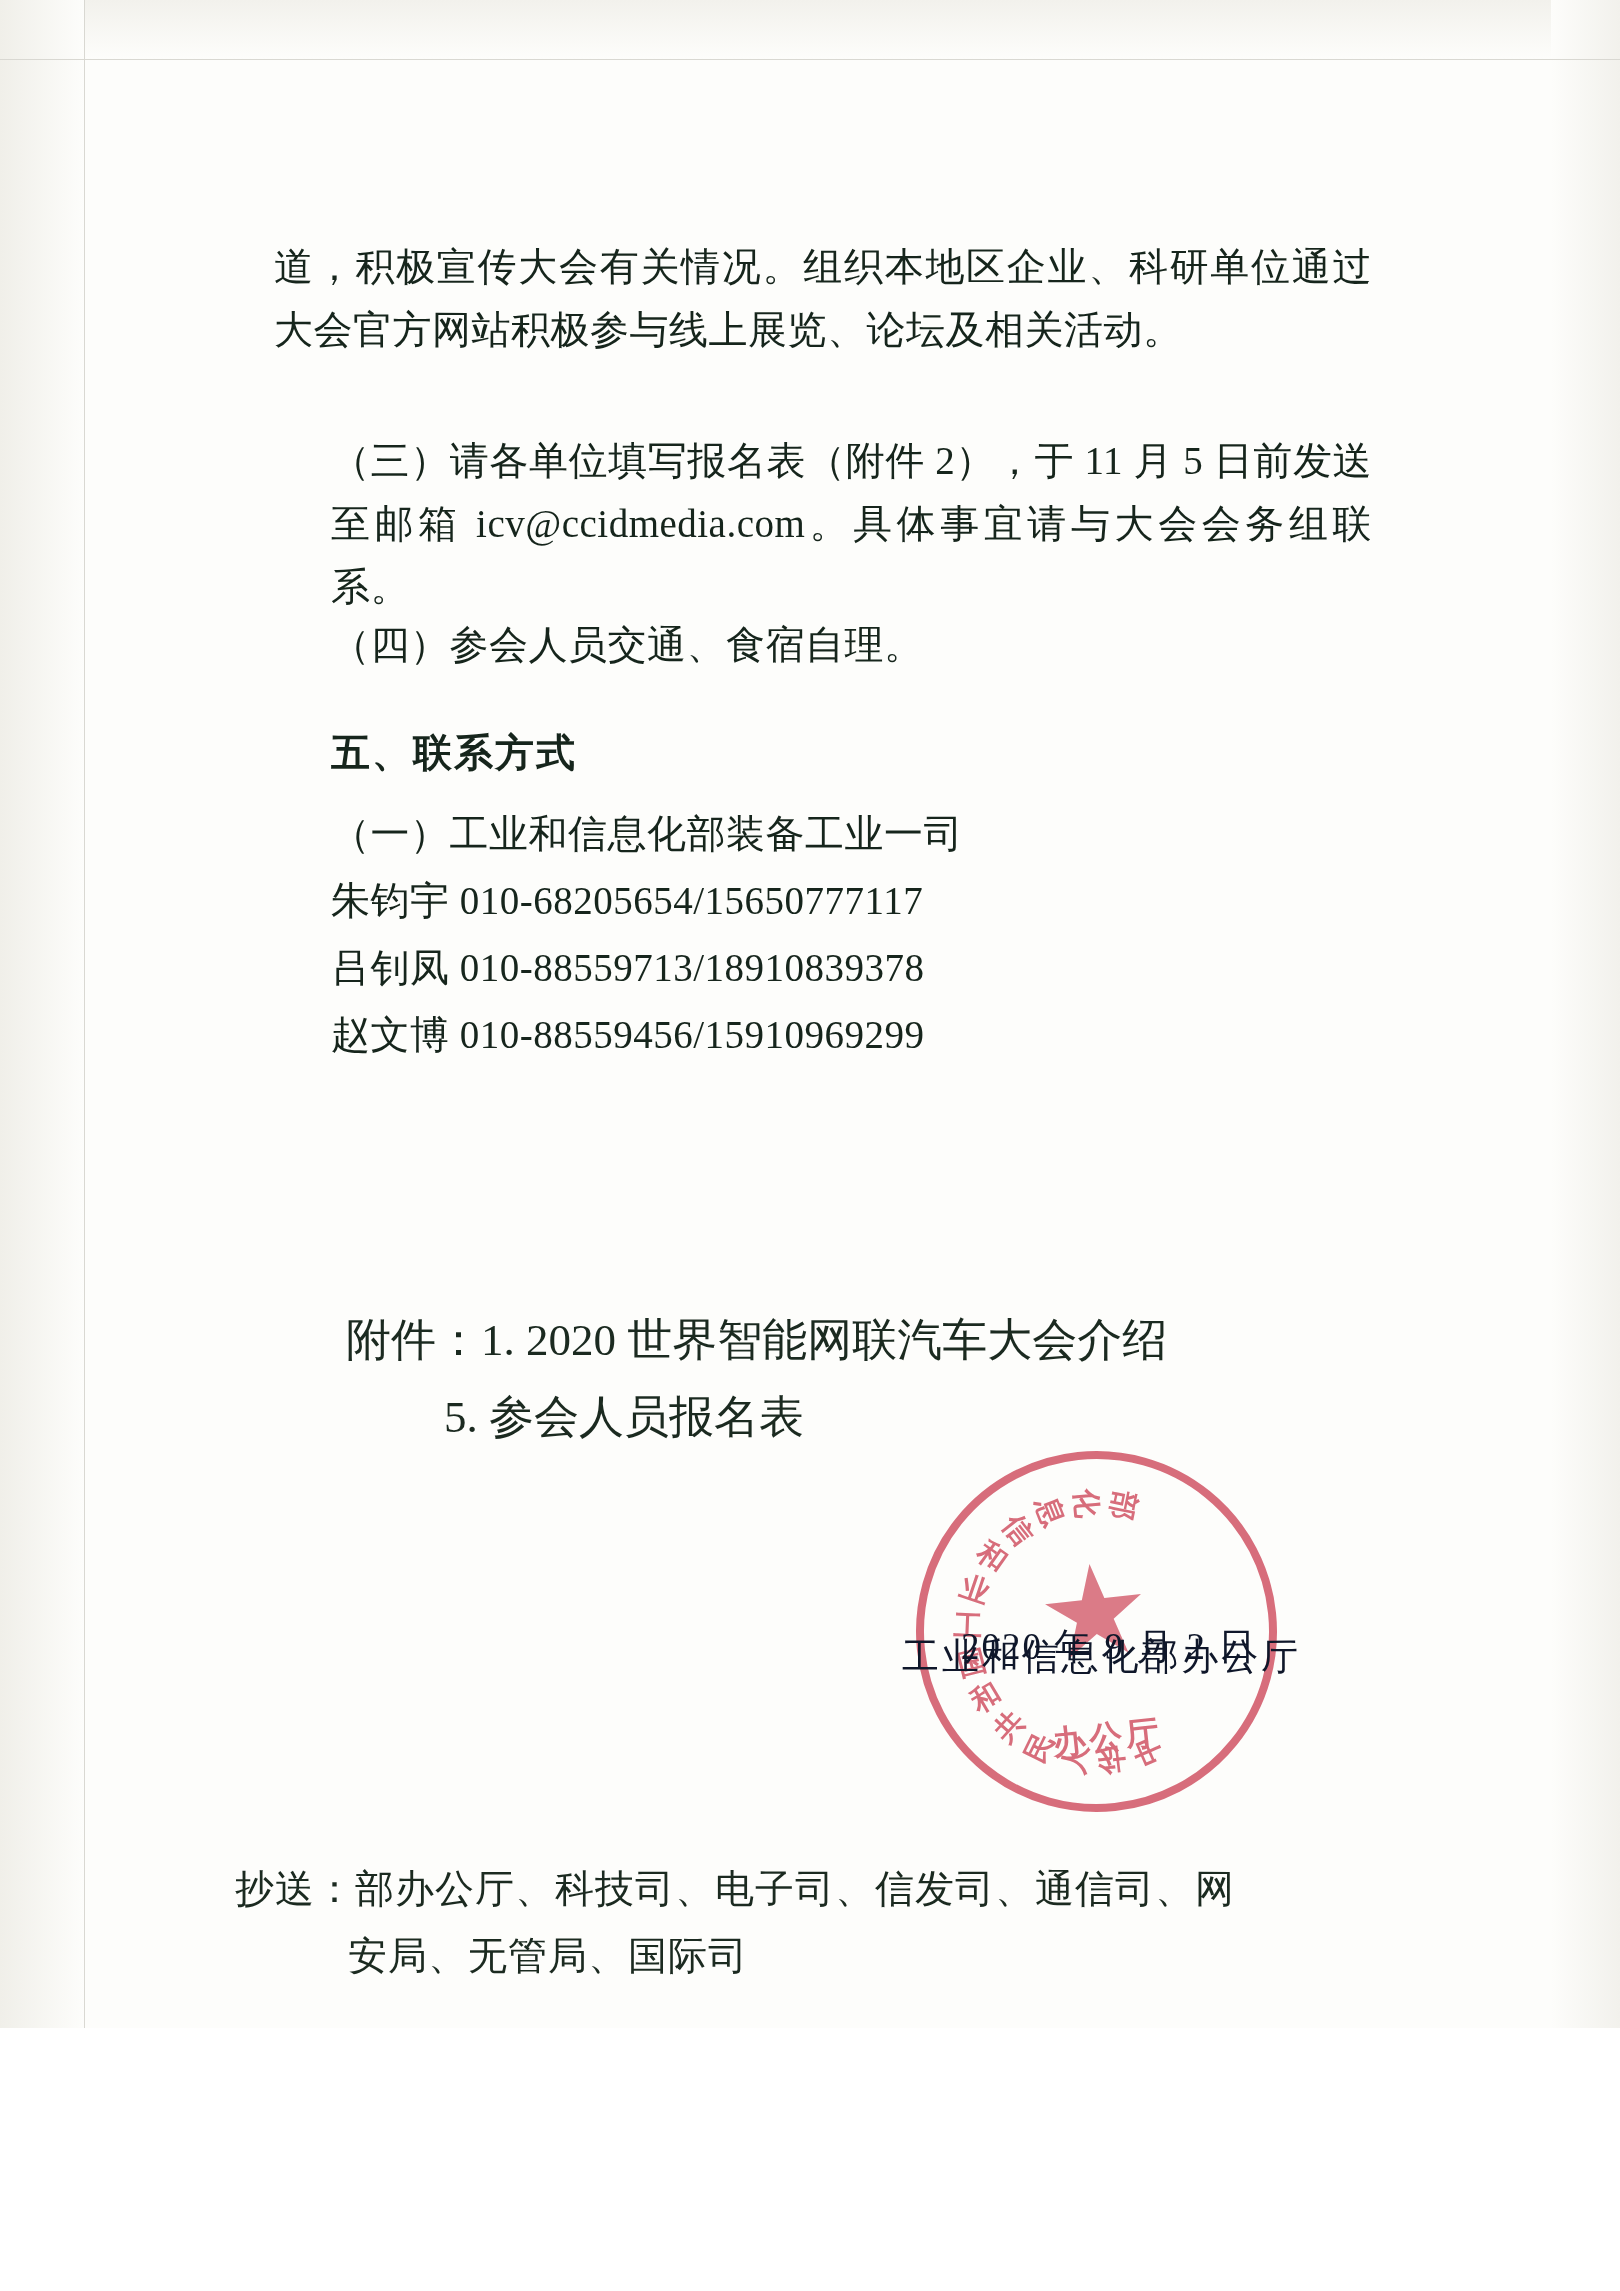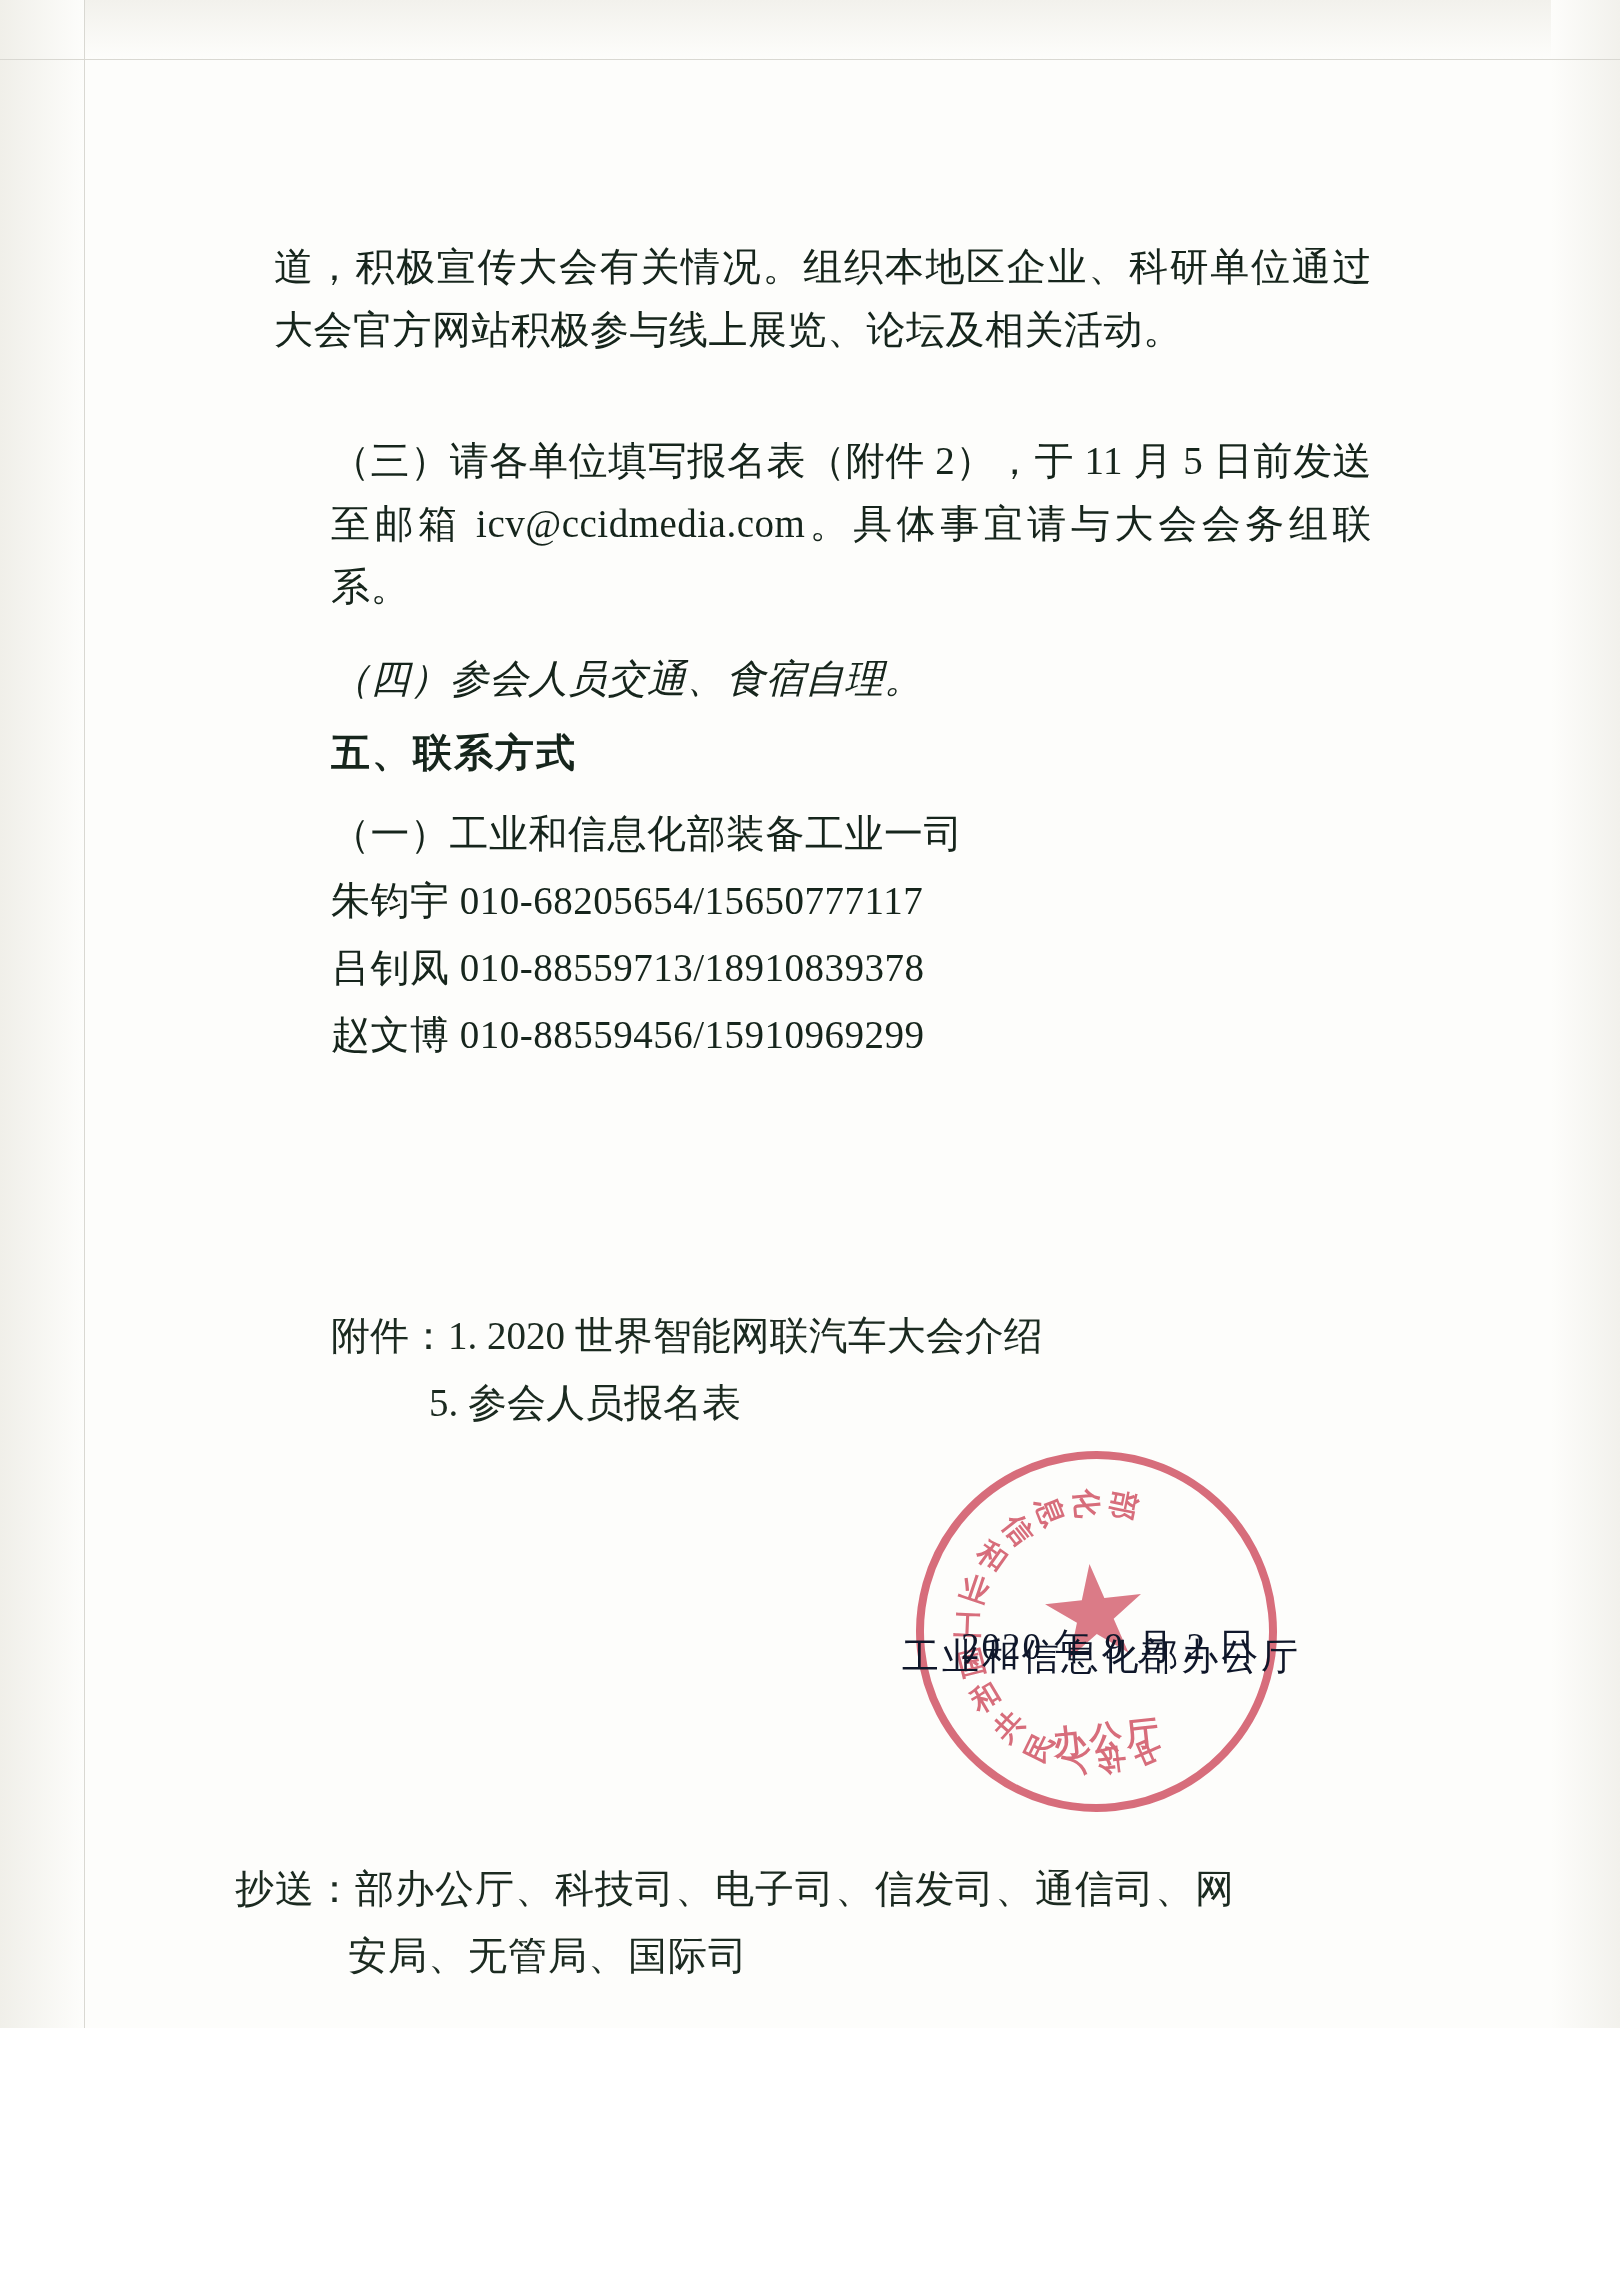--- a/index.html
+++ b/index.html
@@ -61,23 +61,23 @@
     padding-left: 57px;
   }
   .heading {
     font-weight: bold;
     padding-left: 57px;
     letter-spacing: 2px;
     font-family: Liberation Mono, monospace;
   }
   .attach-block {
     position: absolute;
-    left: 274px;
+    left: 289px;
     width: 1098px;
-    font-size: 39px;
+    font-size: 45px;
     line-height: 1.62;
   }
   .attach-line2 {
     padding-left: 98px;
   }
 
   .signature {
     position: absolute;
     font-size: 37px;
     letter-spacing: 2.9px;
@@ -158,21 +158,21 @@
   <div class="hairline" style="left:0; top:59px; width:1620px; height:1px;"></div>
 
   <div class="body-text" style="top:235px;">
     <p class="p">道，积极宣传大会有关情况。组织本地区企业、科研单位通过大会官方网站积极参与线上展览、论坛及相关活动。</p>
   </div>
 
   <div class="body-text" style="top:429px;">
     <p class="p indent">（三）请各单位填写报名表（附件 2），于 11 月 5 日前发送至邮箱 icv@ccidmedia.com。具体事宜请与大会会务组联系。</p>
   </div>
 
-  <div class="body-text" style="top:647px;font-style:italic;">
+  <div class="body-text" style="top:613px;">
     <p class="p indent">（四）参会人员交通、食宿自理。</p>
   </div>
 
   <div class="body-text" style="top:725px;">
     <p class="p heading">五、联系方式</p>
   </div>
 
   <div class="body-text" style="top:802px;">
     <p class="p indent">（一）工业和信息化部装备工业一司</p>
     <p class="p indent">朱钧宇 010-68205654/15650777117</p>

